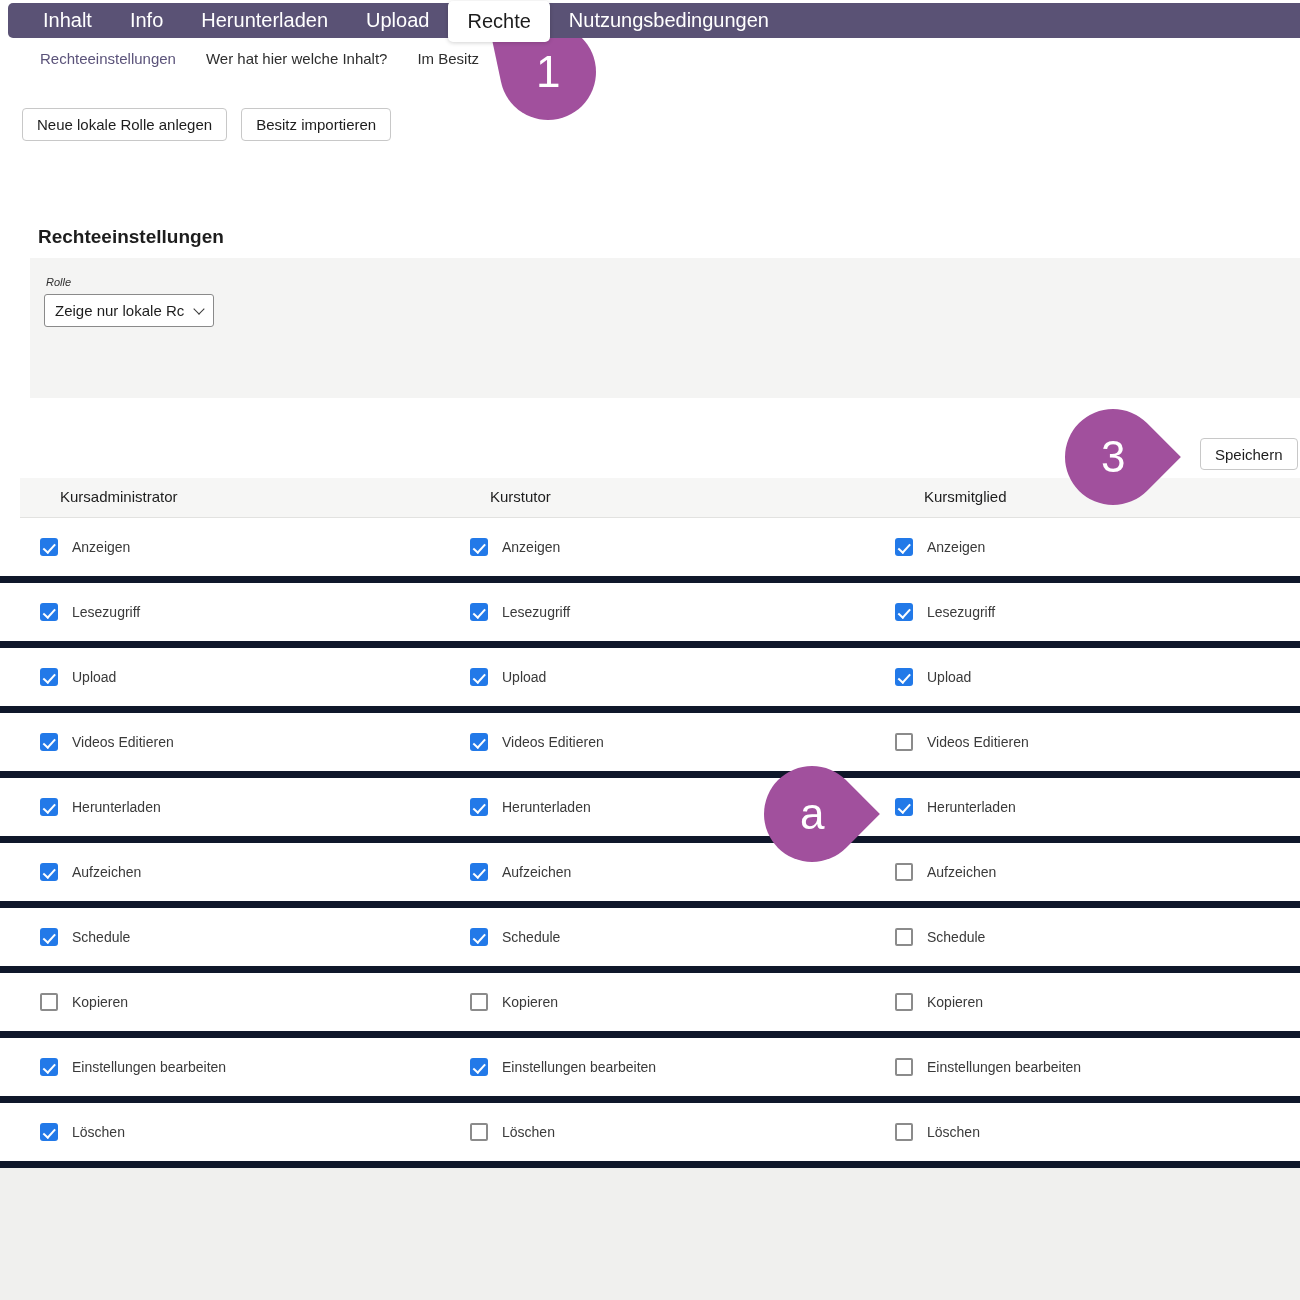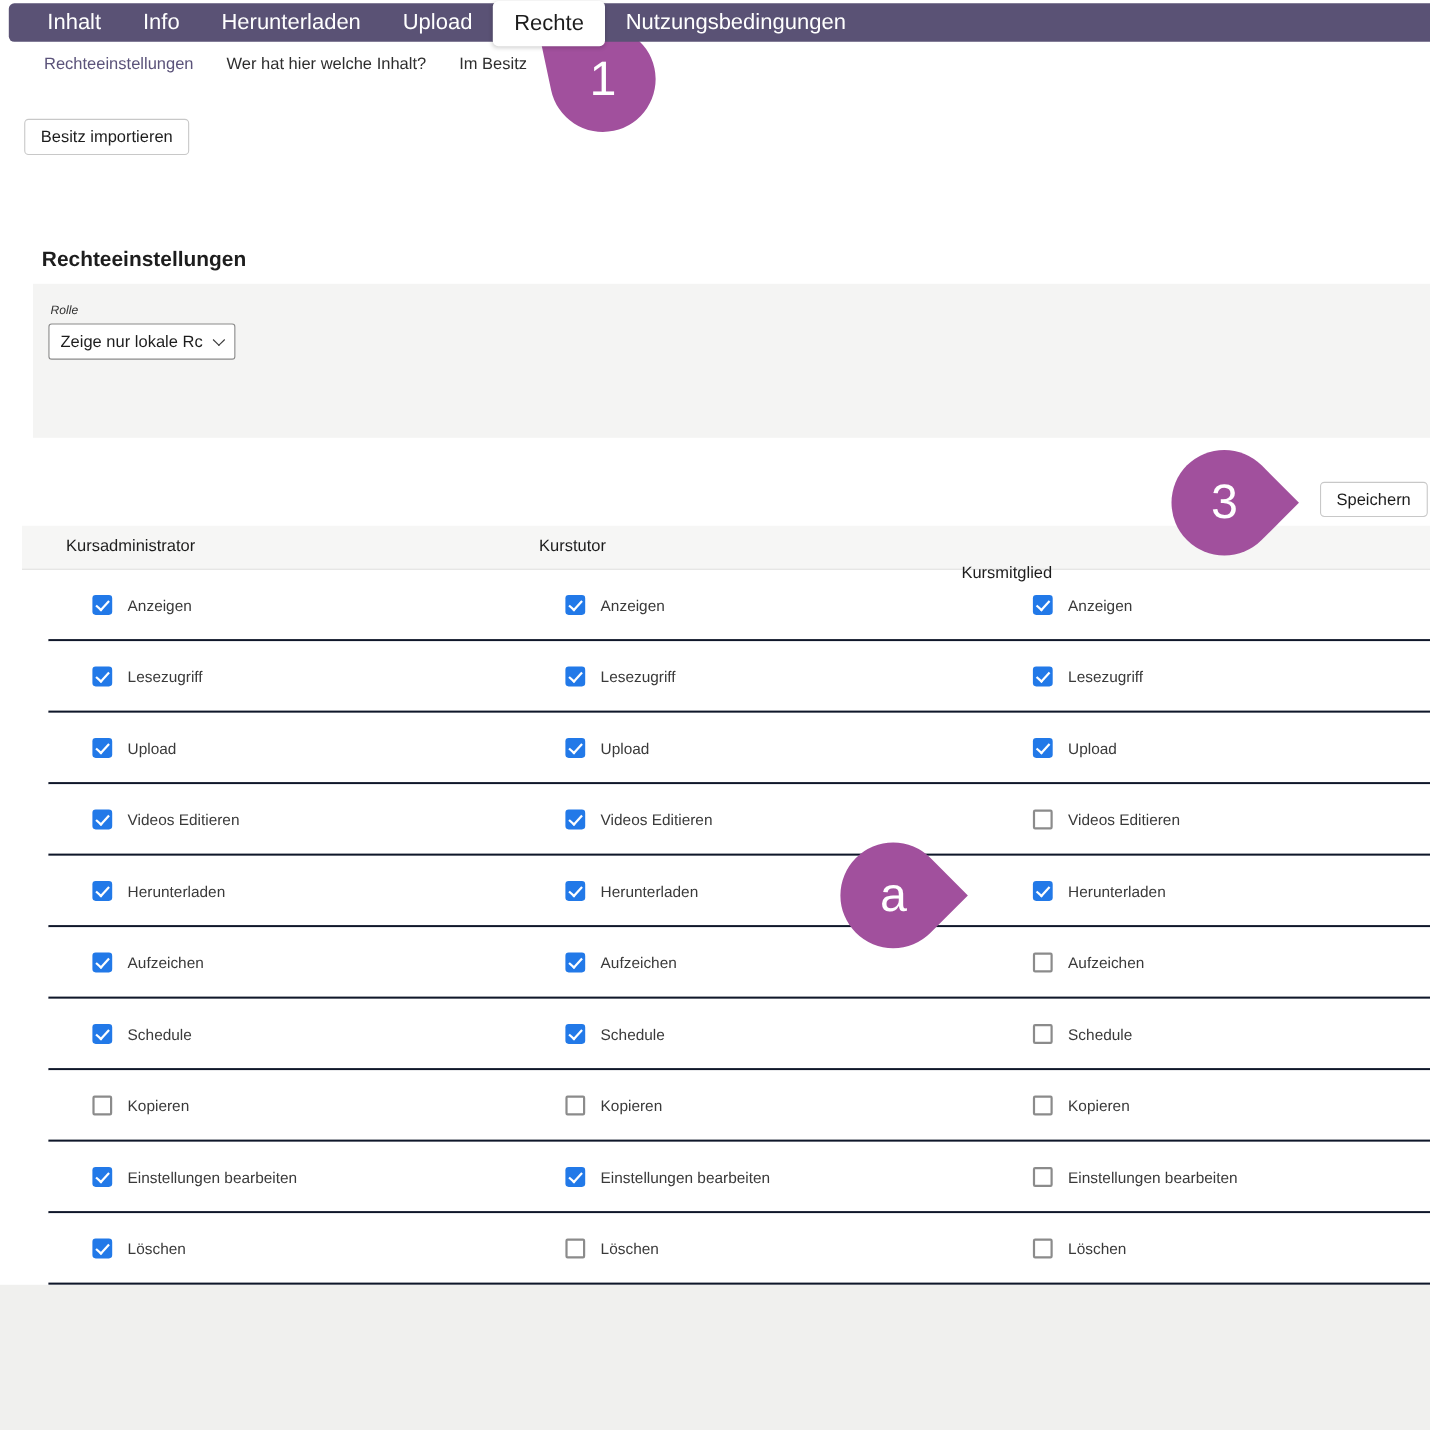--- a/index.html
+++ b/index.html
@@ -57,22 +57,22 @@
   .balloon.tip-right span { transform:rotate(45deg); }
   #balloon-1 { top:24px; left:500px; z-index:5; }
   #balloon-3 { top:409px; left:1065px; }
   #balloon-a { top:766px; left:764px; }
 
   
   .perm-header { position:absolute; top:478px; left:20px; right:0; height:40px;
     background:#f6f6f5; border-bottom:1px solid #e2e2e0; z-index:1; }
   .perm-header .col-label { position:absolute; top:10px; font-size:15px; color:#1d1d1d; }
   .perm-body { position:absolute; top:518px; left:0; right:0; }
-  .perm-row { position:relative; height:65px; border-bottom:2px solid #0f172a;
-    background:#ffffff;margin-left:44px; }
+  .perm-row { position:relative; height:65px; border-bottom:7px solid #0f172a;
+    background:#ffffff; }
   .perm-cell { position:absolute; top:0; height:100%; display:flex;
     align-items:center; gap:14px; }
   .cb { width:18px; height:18px; border-radius:3px; flex:0 0 auto; position:relative;
     cursor:pointer; }
   .cb.checked { background:#2279e8; }
   .cb.checked::after { content:""; position:absolute; left:6px; top:2.5px; width:4.5px;
     height:9.5px; border:solid #ffffff; border-width:0 2px 2px 0; transform:rotate(42deg); }
   .cb.unchecked { background:#ffffff; border:2px solid #8b8b8b; border-radius:2px; }
   .perm-label { font-size:14px; color:#3a3a3a; }
 
@@ -91,20 +91,21 @@
     <div class="nav-tab">Nutzungsbedingungen</div>
   </div>
 
 <div class="subnav" id="subnav">
     <div class="subnav-tab active">Rechteeinstellungen</div>
     <div class="subnav-tab">Wer hat hier welche Inhalt?</div>
     <div class="subnav-tab">Im Besitz</div>
   </div>
 
 <div class="role-actions">
+  <div class="btn">Neue lokale Rolle anlegen</div>
   <div class="btn">Besitz importieren</div>
 </div>
 
 <div class="section-heading">Rechteeinstellungen</div>
 
 <div class="filter-panel">
   <div class="filter-role-label">Rolle</div>
   <div class="role-select">
     <span>Zeige nur lokale Rc</span>
     <span class="chev"></span>
@@ -119,21 +120,21 @@
 <div class="balloon tip-right" id="balloon-3">
   <span>3</span>
 </div>
 <div class="balloon tip-right" id="balloon-a">
   <span>a</span>
 </div>
 
 <div class="perm-header" id="perm-header">
     <div class="col-label" style="left: 40px;">Kursadministrator</div>
     <div class="col-label" style="left: 470px;">Kurstutor</div>
-    <div class="col-label" style="left: 854px; margin-top: 24px;">Kursmitglied</div>
+    <div class="col-label" style="left: 904px;">Kursmitglied</div>
   </div>
 <div class="perm-body" id="perm-body">
     <div class="perm-row">
       <div class="perm-cell" style="left: 40px;">
         <span class="cb checked"></span>
         <span class="perm-label">Anzeigen</span>
       </div>
       <div class="perm-cell" style="left: 470px;">
         <span class="cb checked"></span>
         <span class="perm-label">Anzeigen</span>

